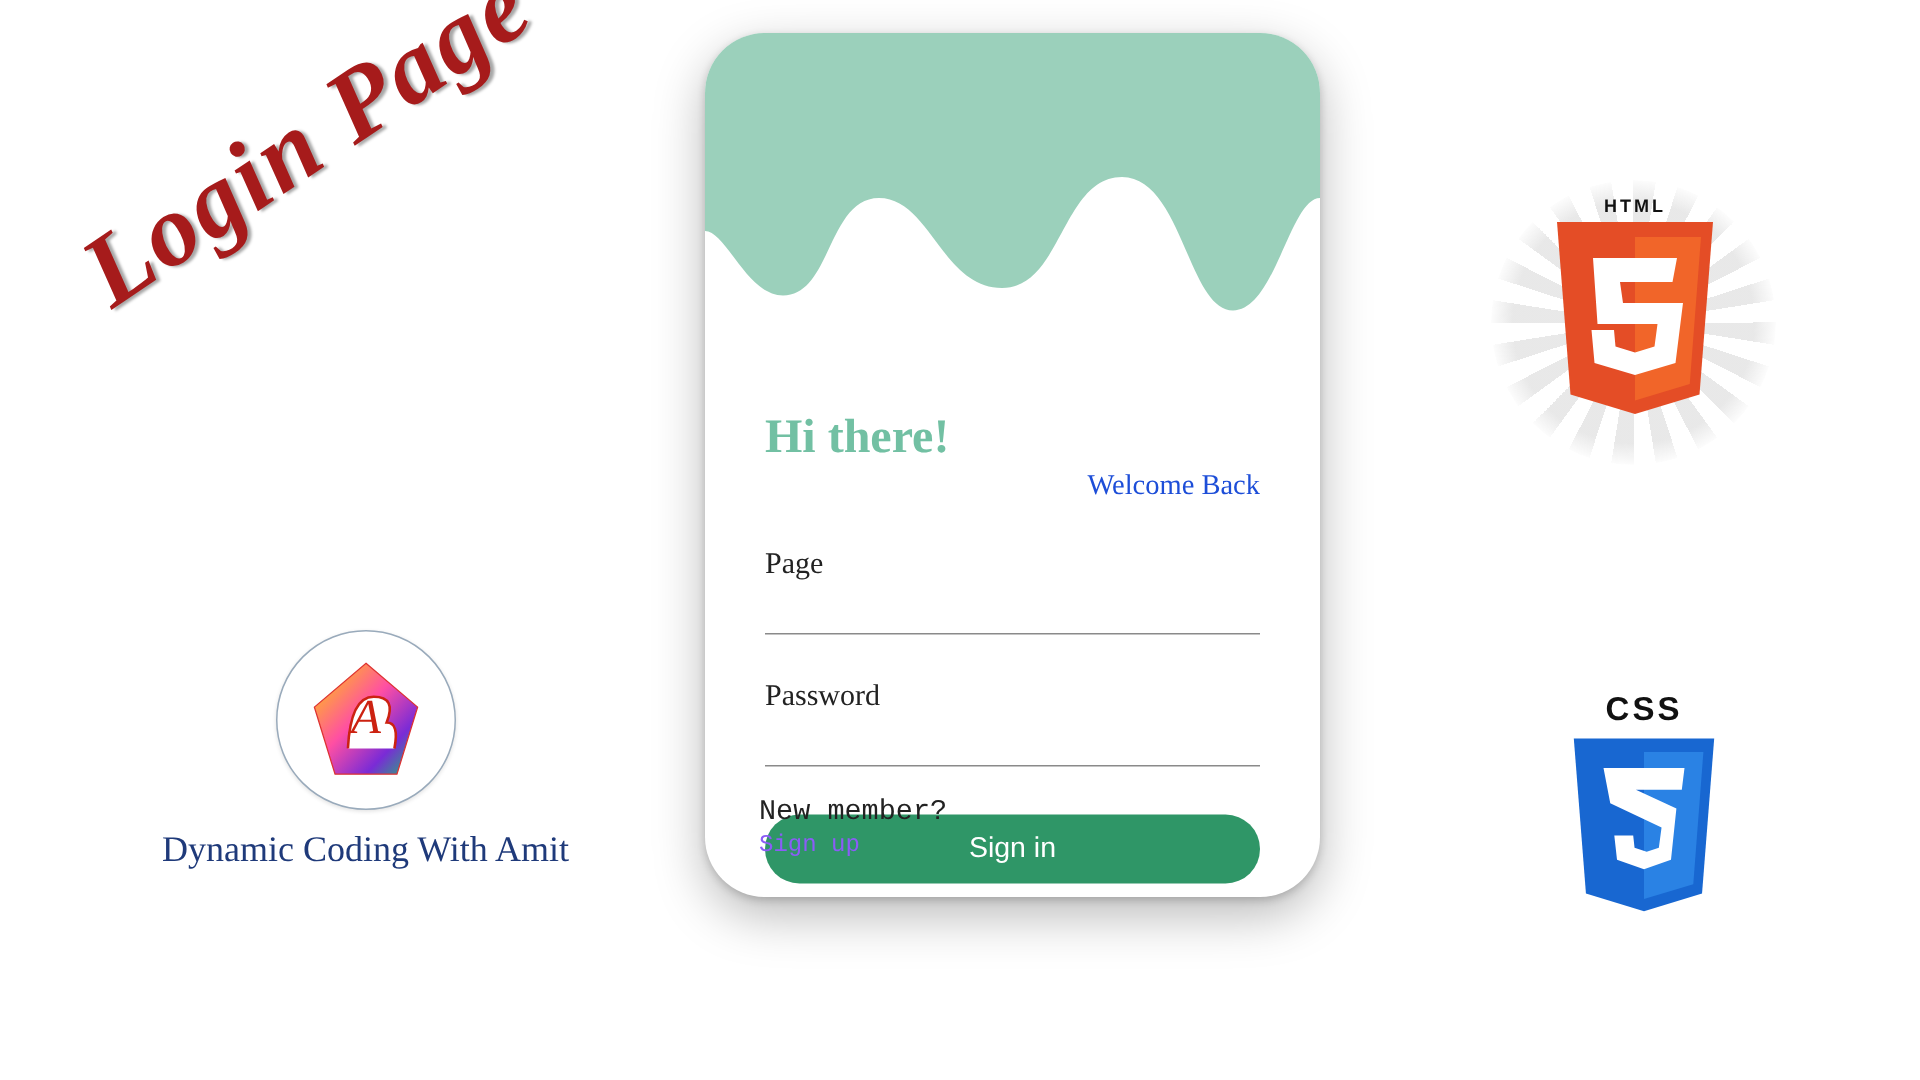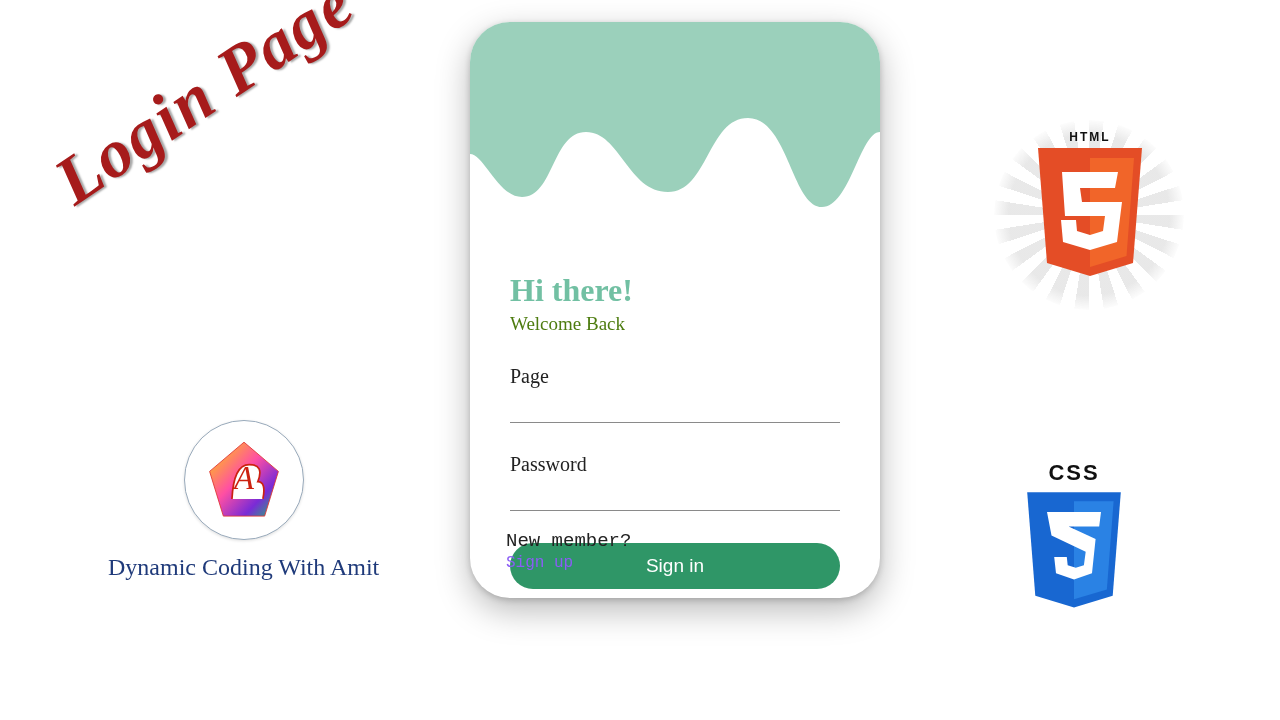--- a/index.html
+++ b/index.html
@@ -48,21 +48,21 @@
     background: #fff;
     box-shadow: 0 12px 34px rgba(0,0,0,.28), 0 2px 6px rgba(0,0,0,.18);
     overflow: hidden;
   }
   .phone-wave { width: 100%; height: 218px; display: block; }
   .phone-body { padding: 18px 40px 0 40px; font-family: Georgia, 'Times New Roman', serif; }
   .greeting {
     color: #72c0a3; font-family: Georgia, serif; font-weight: 700;
     font-size: 32px; margin-top: 14px;
   }
-  .subgreeting { color: #4d7c0f; font-size: 19px; margin-top: 4px; }
+  .subgreeting { color: #1d4ed8; font-size: 19px; margin-top: 4px; text-align: right; }
   .field { margin-top: 30px; }
   .field label { display: block; font-size: 20px; color: #222; margin-bottom: 2px; }
   .field input {
     width: 100%; border: none; border-bottom: 1px solid #8a8a8a;
     background: transparent; font-size: 17px; padding: 6px 0 6px 0; outline: none;
     font-family: inherit;
   }
   .signin-btn {
     display: block; width: 100%; margin-top: 32px;
     background: #2f9667; color: #fff; border: none;
@@ -70,21 +70,21 @@
     font-family: Arial, sans-serif; cursor: pointer;
   }
 
   .phone-footer { position: absolute; left: 36px; bottom: 26px; font-family: Liberation Mono, monospace; }
   .footer-q { font-size: 19px; color: #222; }
   .footer-link { font-size: 16px; color: #8b5cf6; cursor: pointer; margin-top: 2px; }
 
   
   .badge { position: absolute; right: 110px; width: 160px; text-align: center; font-family: Arial, Helvetica, sans-serif; }
   .badge.html5 { top: 130px; }
-  .badge.css3  { top: 460px; right: 146px; width: 120px; }
+  .badge.css3  { top: 460px; right: 124px; width: 120px; }
   .badge .badge-label { font-weight: 900; letter-spacing: 2px; color: #111; }
   .badge.html5 .badge-label { font-size: 12px; margin-bottom: 4px; }
   .badge.css3  .badge-label { font-size: 22px; margin-bottom: 6px; }
   .badge svg { display: block; margin: 0 auto; }
 
   
   .sunburst {
     position: absolute; right: 96px; top: 120px; width: 190px; height: 190px; border-radius: 50%;
     background:
       repeating-conic-gradient(from 0deg, rgba(230,230,230,.9) 0deg 9deg, rgba(255,255,255,0) 9deg 18deg);

